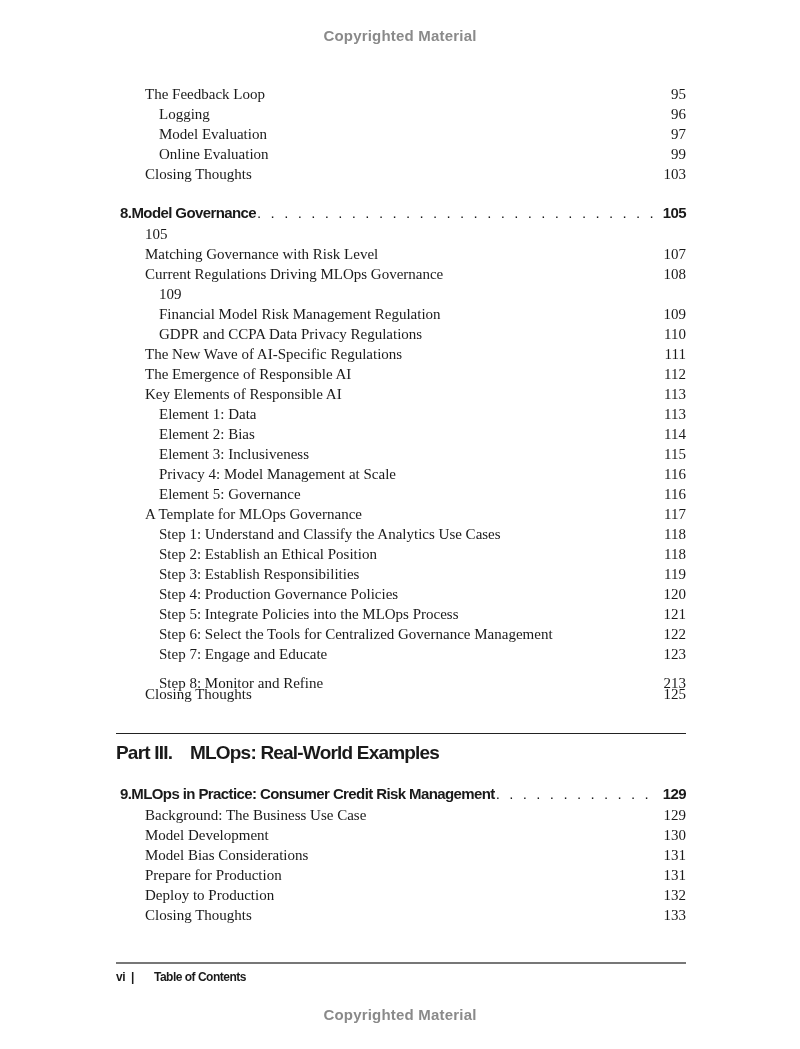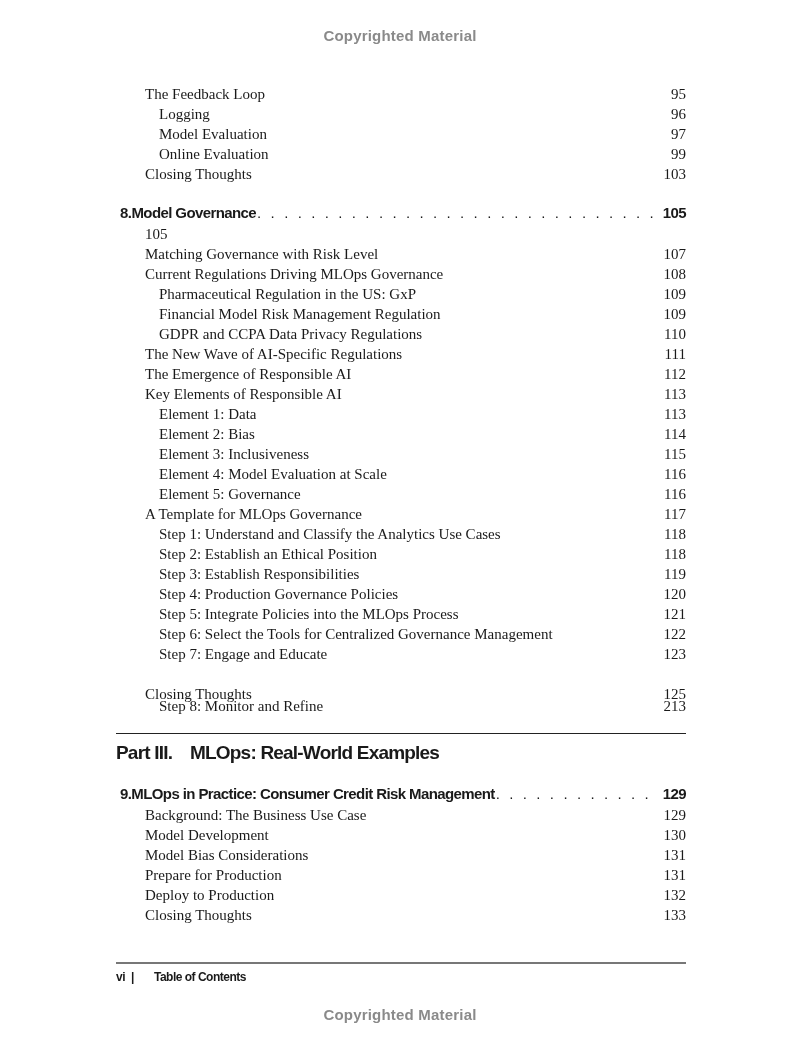--- a/index.html
+++ b/index.html
@@ -92,21 +92,20 @@
       </div>
       <div class="row" style="top: 244px;">
         <span class="title">Matching Governance with Risk Level</span>
         <span class="page">107</span>
       </div>
       <div class="row" style="top: 264px;">
         <span class="title">Current Regulations Driving MLOps Governance</span>
         <span class="page">108</span>
       </div>
       <div class="row l2" style="top: 284px;">
-        <span class="title">Pharmaceutical Regulation in the US: GxP</span>
         <span class="page">109</span>
       </div>
       <div class="row l2" style="top: 304px;">
         <span class="title">Financial Model Risk Management Regulation</span>
         <span class="page">109</span>
       </div>
       <div class="row l2" style="top: 324px;">
         <span class="title">GDPR and CCPA Data Privacy Regulations</span>
         <span class="page">110</span>
       </div>
@@ -128,21 +127,21 @@
       </div>
       <div class="row l2" style="top: 424px;">
         <span class="title">Element 2: Bias</span>
         <span class="page">114</span>
       </div>
       <div class="row l2" style="top: 444px;">
         <span class="title">Element 3: Inclusiveness</span>
         <span class="page">115</span>
       </div>
       <div class="row l2" style="top: 464px;">
-        <span class="title">Element 4: Model Evaluation at Scale</span>
+        <span class="title">Privacy 4: Model Management at Scale</span>
         <span class="page">116</span>
       </div>
       <div class="row l2" style="top: 484px;">
         <span class="title">Element 5: Governance</span>
         <span class="page">116</span>
       </div>
       <div class="row" style="top: 504px;">
         <span class="title">A Template for MLOps Governance</span>
         <span class="page">117</span>
       </div>
@@ -167,21 +166,21 @@
         <span class="page">121</span>
       </div>
       <div class="row l2" style="top: 624px;">
         <span class="title">Step 6: Select the Tools for Centralized Governance Management</span>
         <span class="page">122</span>
       </div>
       <div class="row l2" style="top: 644px;">
         <span class="title">Step 7: Engage and Educate</span>
         <span class="page">123</span>
       </div>
-      <div class="row l2" style="top: 696px; gap: 36px;">
+      <div class="row l2" style="top: 673px; gap: 36px;">
         <span class="title">Step 8: Monitor and Refine</span>
         <span class="page">213</span>
       </div>
       <div class="row" style="top: 684px;">
         <span class="title">Closing Thoughts</span>
         <span class="page">125</span>
       </div>
     </div>
 
   <div class="part-rule"></div>

